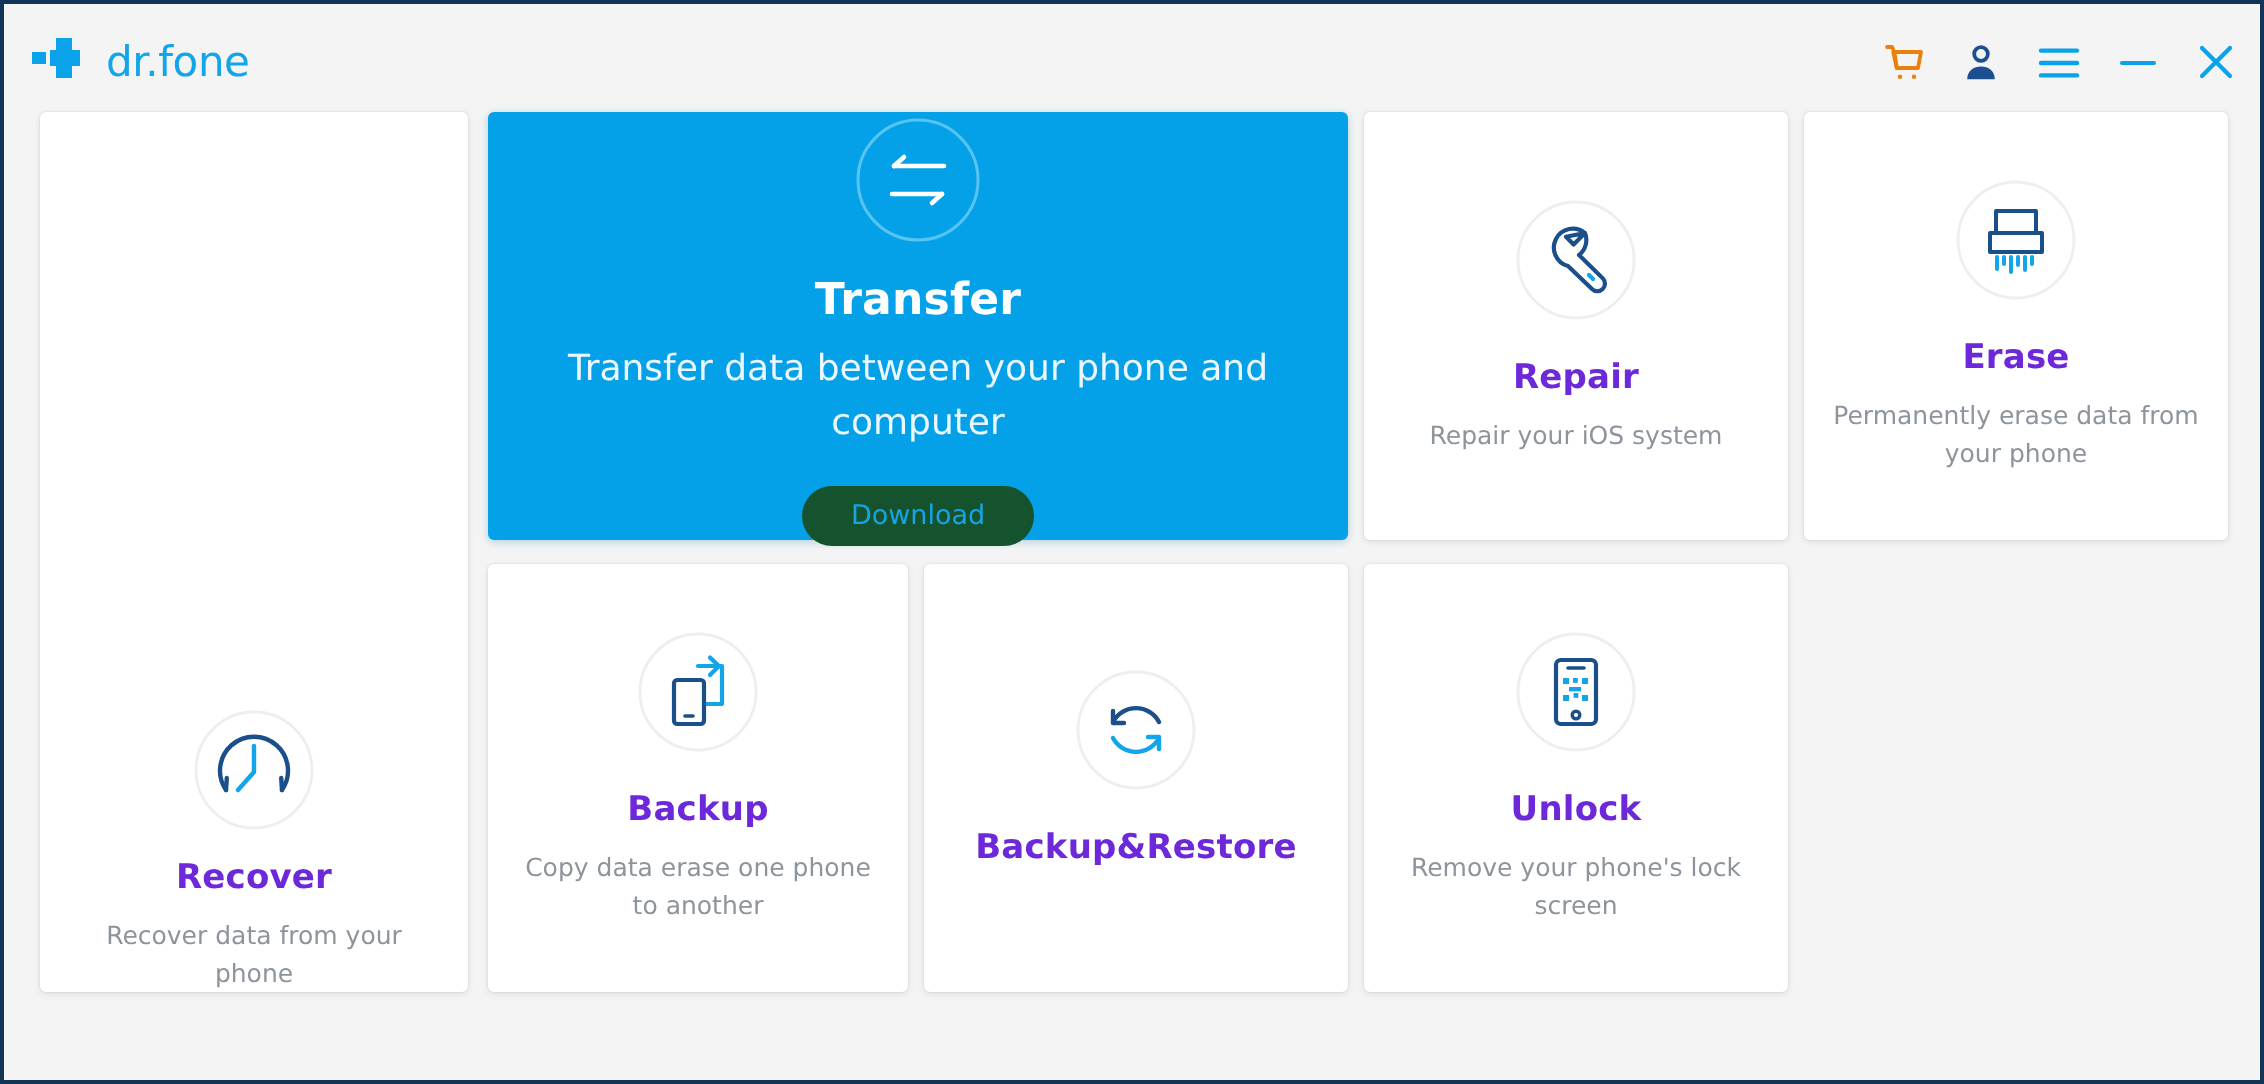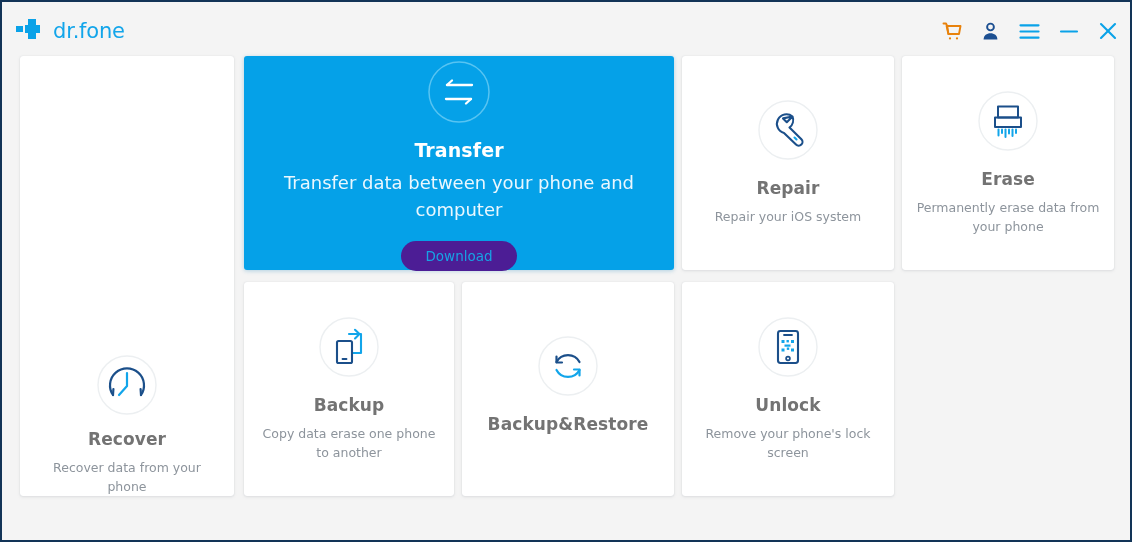--- a/index.html
+++ b/index.html
@@ -67,21 +67,21 @@
     align-items: center;
     justify-content: center;
     cursor: pointer;
     padding: 0 12px;
   }
 
   .tile-icon { margin-bottom: 14px; }
 
   .tile-title {
     font-size: 17px;
-    color: #737373;
+    color: #6d28d9;
     font-weight: bold;
     font-family: "DejaVu Sans", sans-serif;
     letter-spacing: 0.1px;
     margin-bottom: 9px;
     text-align: center;
   }
 
   .tile-desc {
     font-size: 12.5px;
     color: #8d949c;
@@ -100,27 +100,27 @@
   #tile-backup    { left: 442px; top: 226px; width: 212px; height: 214px; }
   #tile-unlock    { left: 662px; top: 226px; width: 212px; height: 214px; }
   #tile-root      { left: 882px; top: 226px; width: 212px; height: 214px; }
 
   
   #tile-transfer {
     background: #05a1e8;
     box-shadow: 0 1px 4px rgba(5,120,180,0.28);
     padding-top: 6px;
   }
-  #tile-transfer .tile-title { color: #ffffff; font-size: 19px; margin-bottom: 8px; text-align: right; }
+  #tile-transfer .tile-title { color: #ffffff; font-size: 22px; margin-bottom: 8px; text-align: right; }
   #tile-transfer .tile-desc  { color: #eaf7fe; font-size: 18px; max-width: 420px; }
   #tile-transfer .tile-icon  { margin-bottom: 12px; }
 
   .download-btn {
     margin-top: 18px;
-    background: #4c1d95;
+    background: #14532d;
     color: #17a3e4;
     border: none;
     border-radius: 16px;
     font-size: 13.5px;
     padding: 7px 24px;
     cursor: pointer;
     font-family: "DejaVu Sans", sans-serif;
   }
 
   

